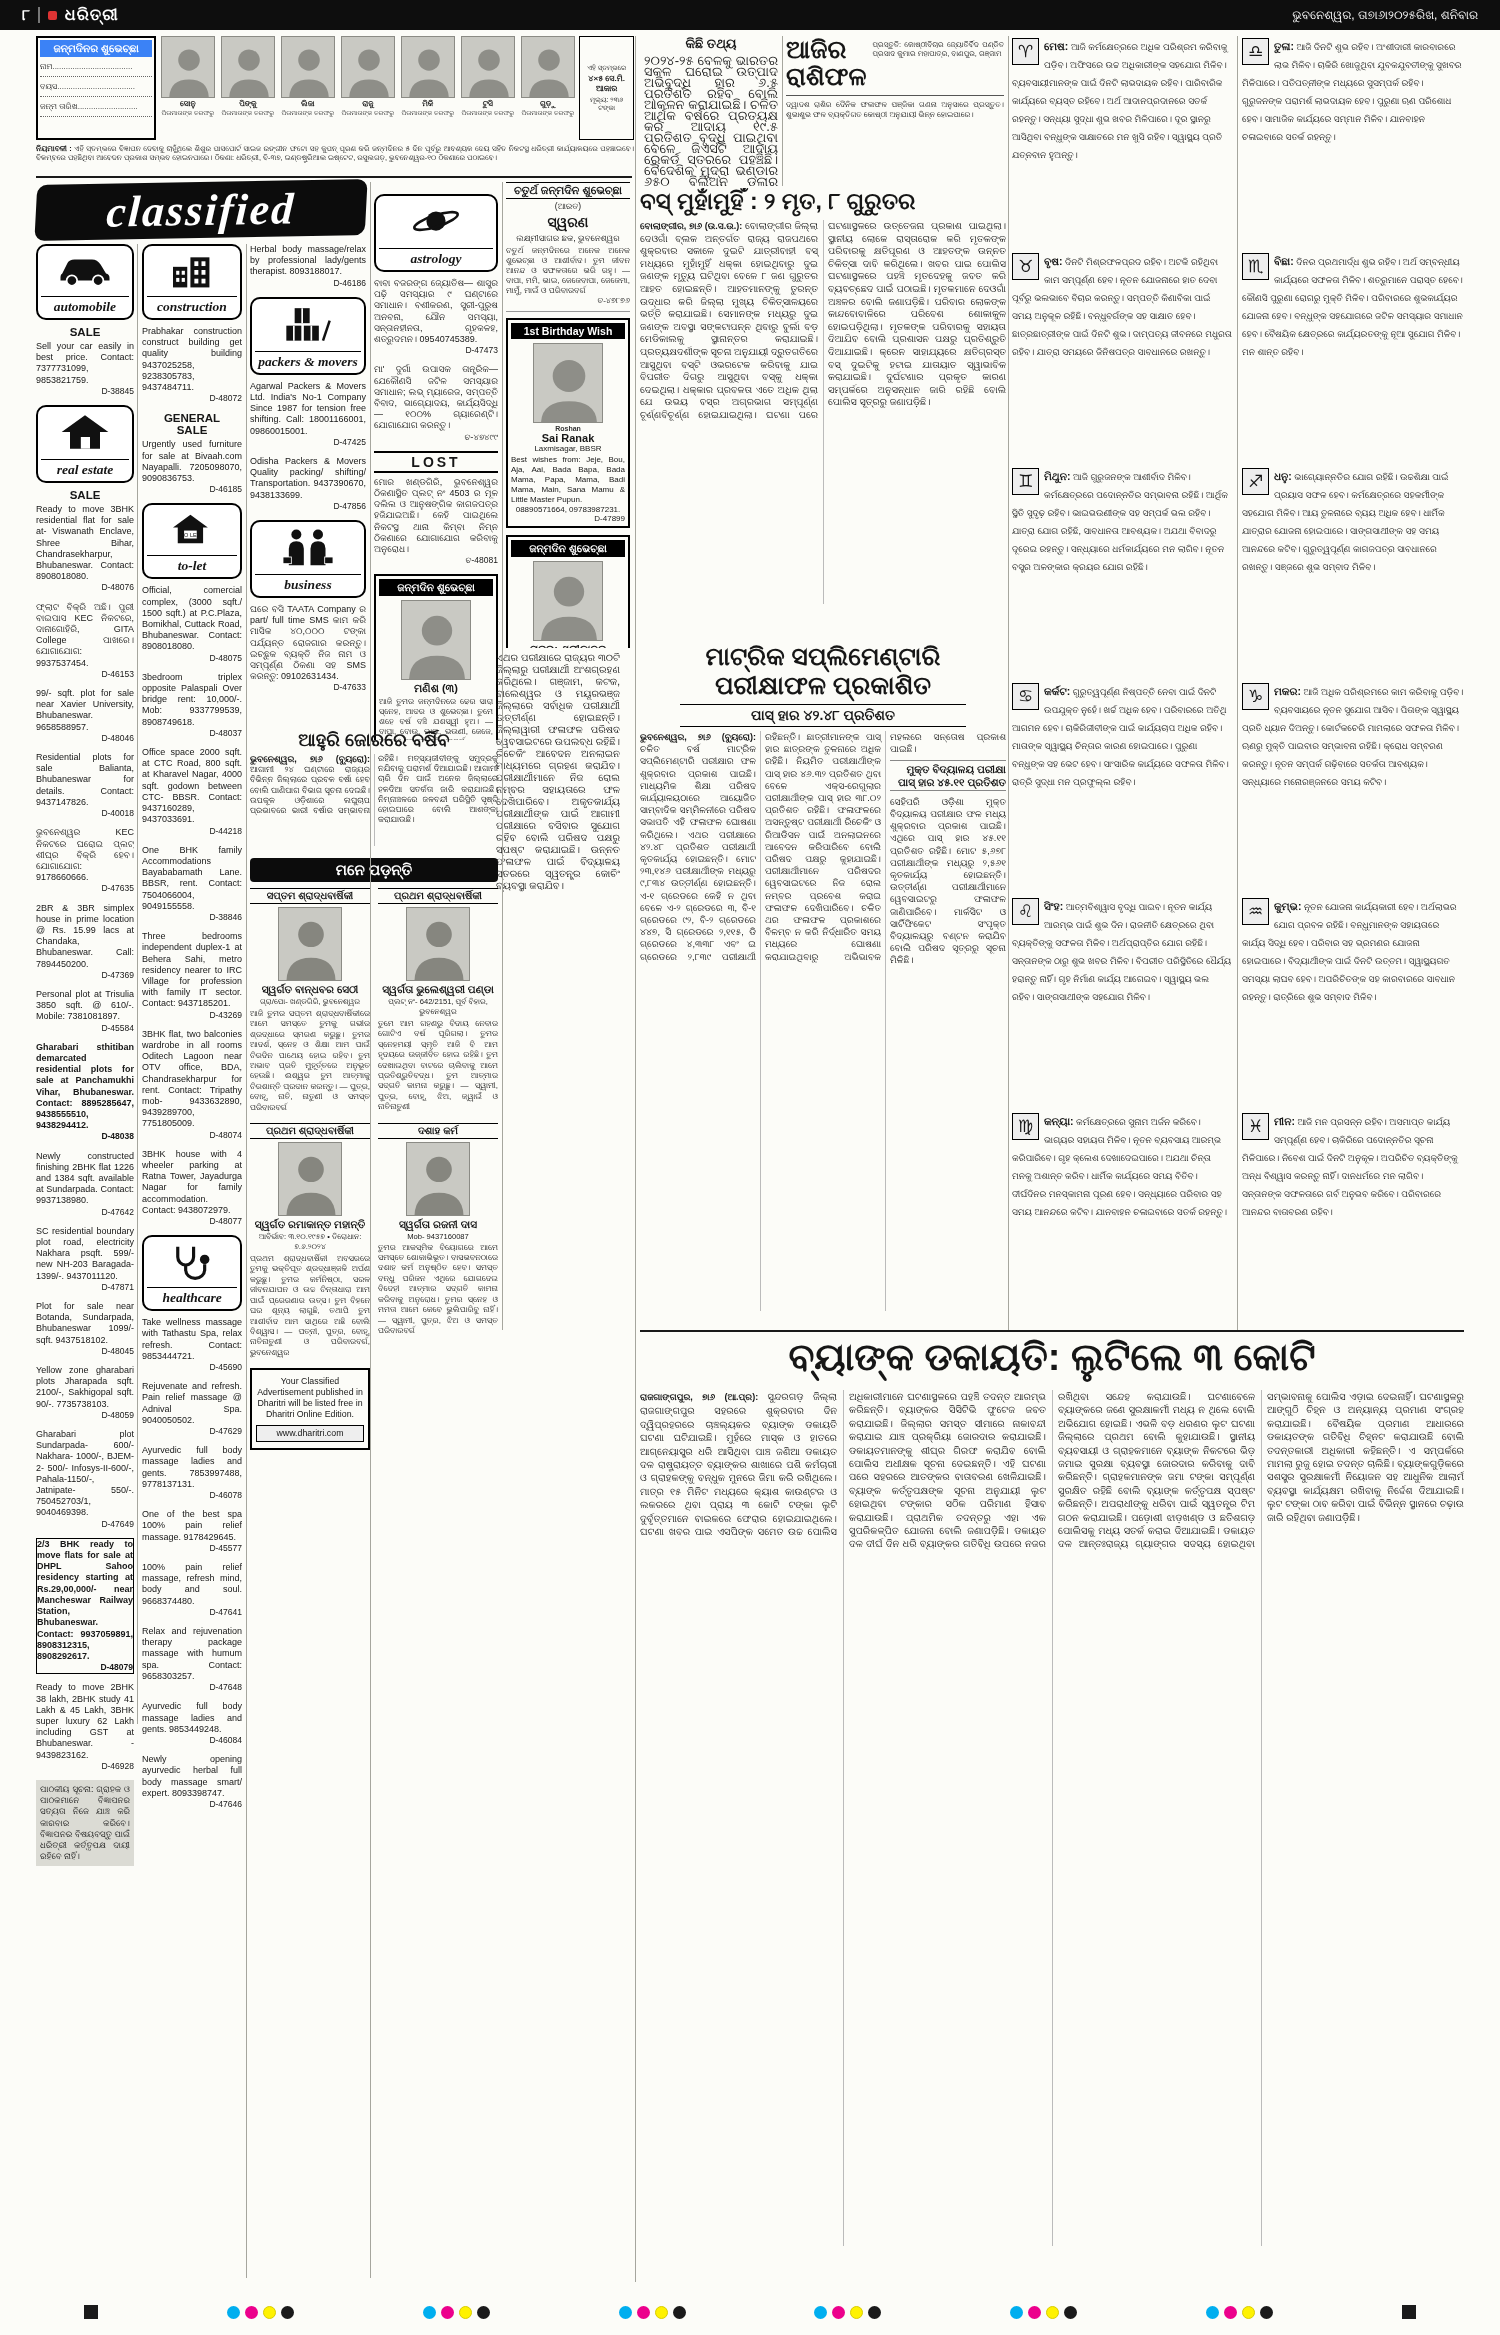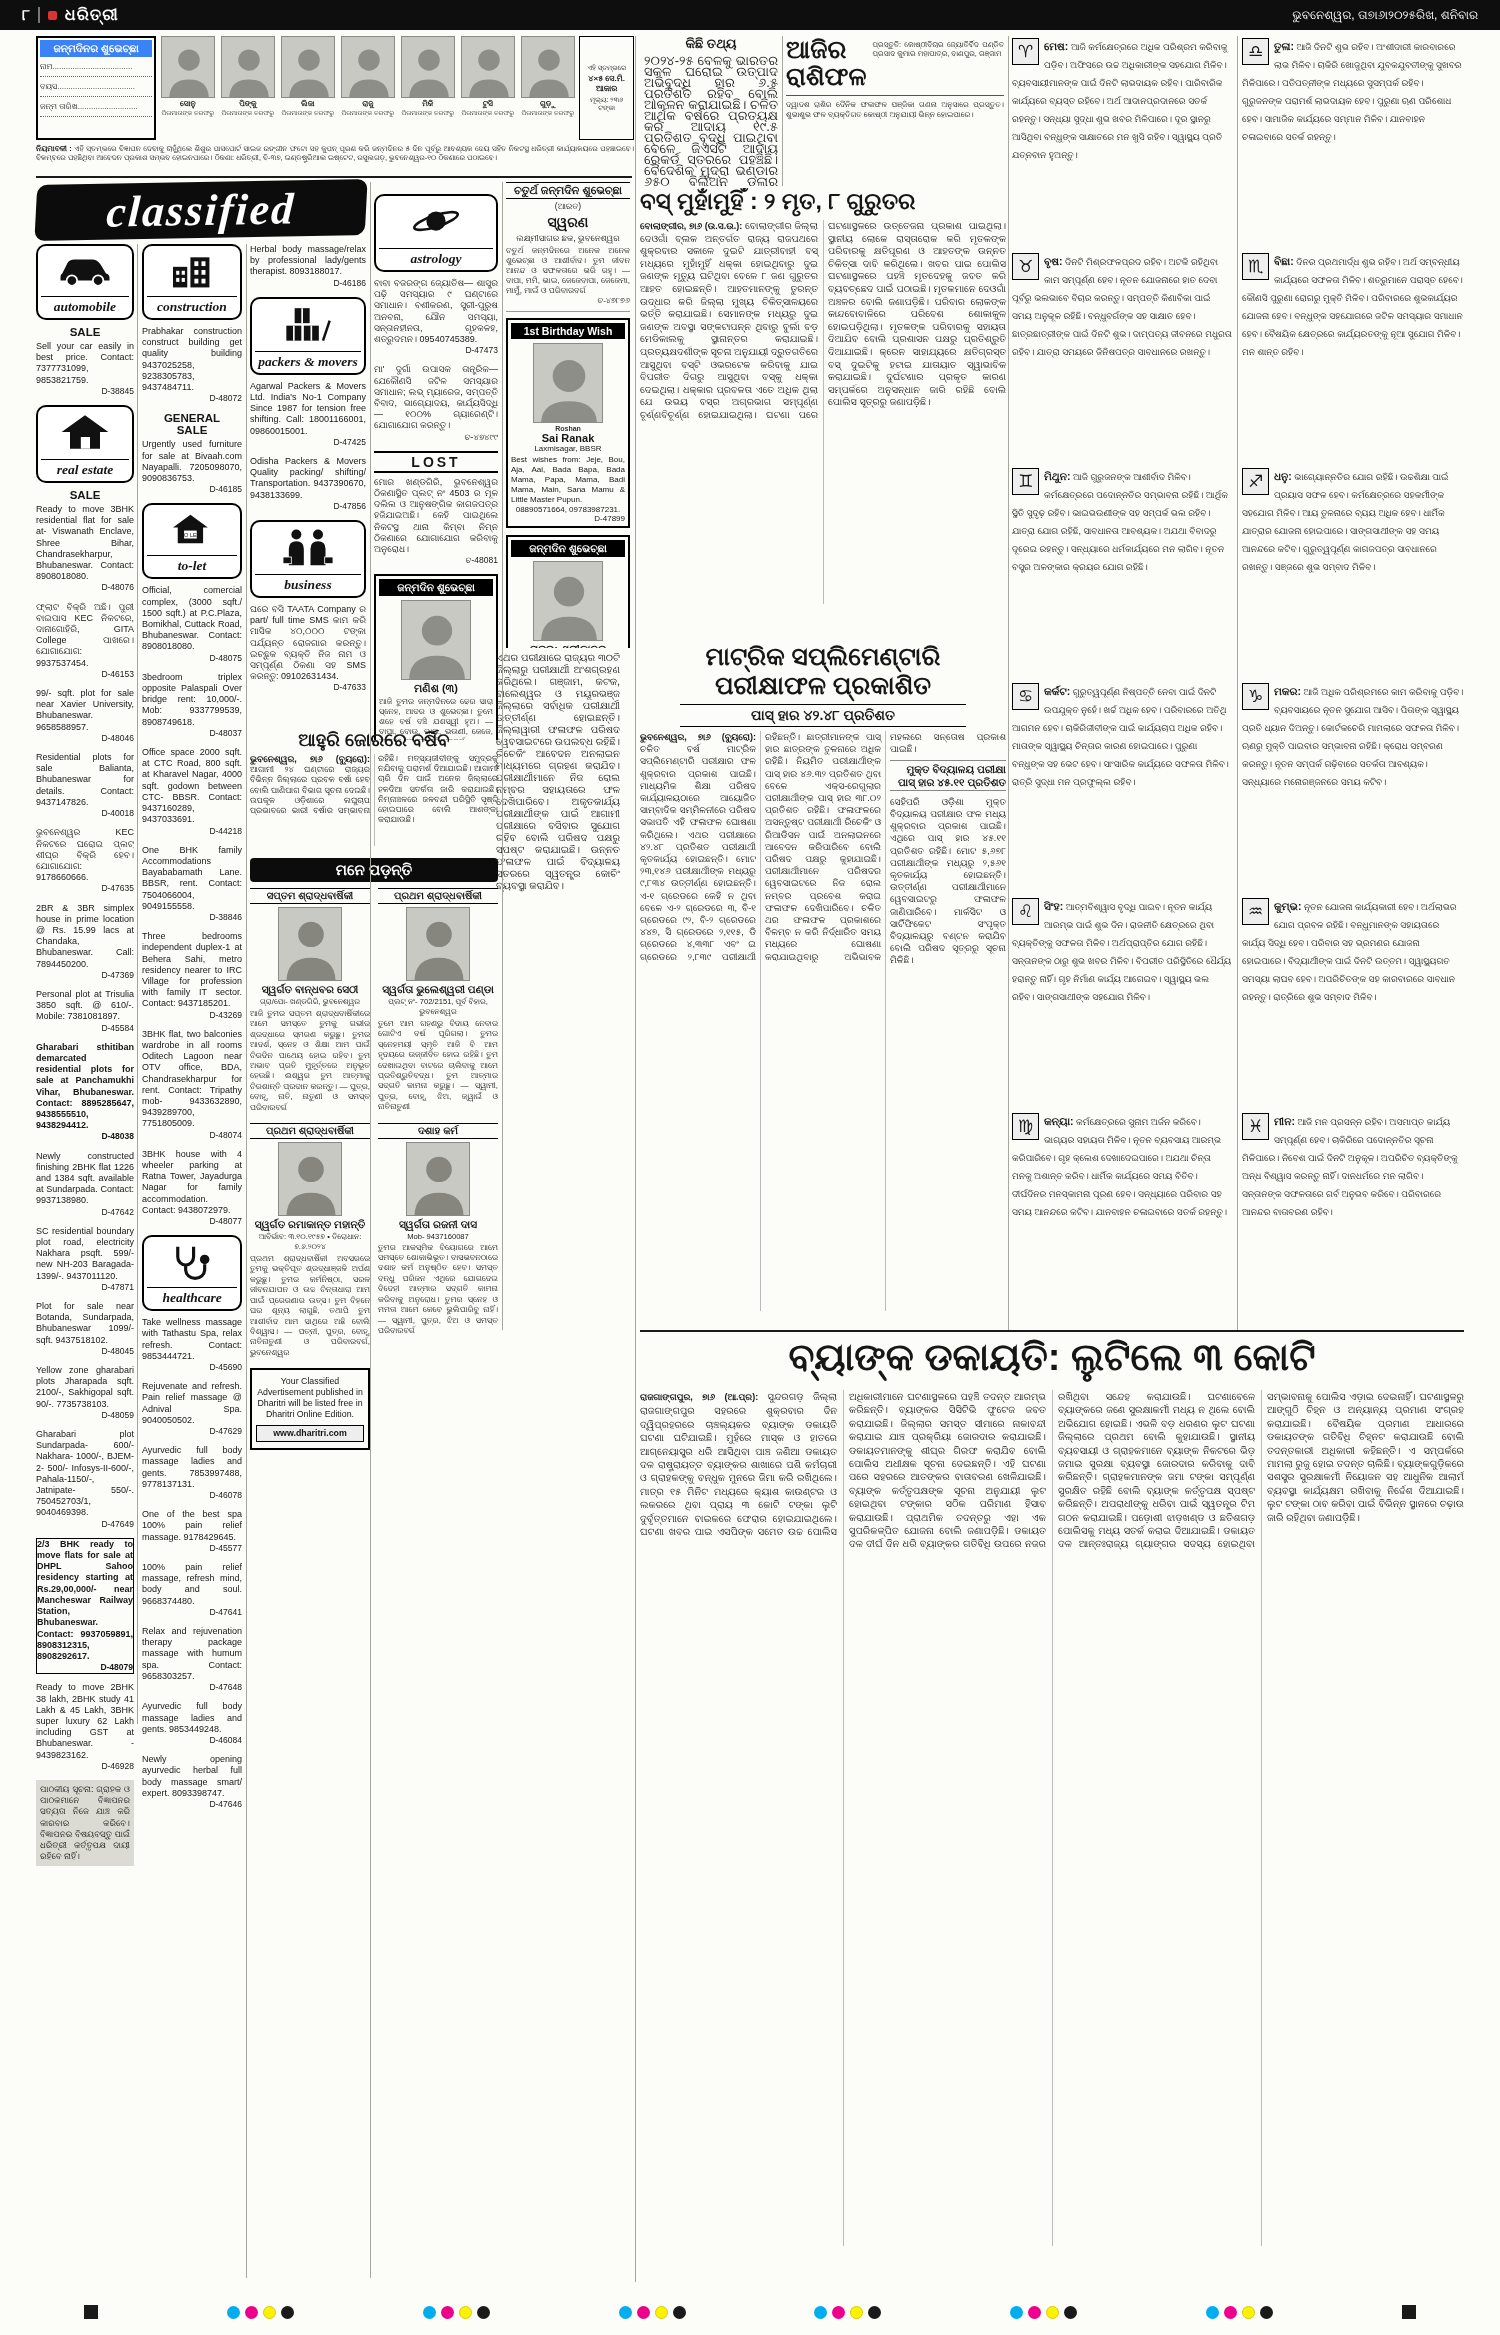--- a/index.html
+++ b/index.html
@@ -91,21 +91,21 @@
   .mane-banner{background:#0c0c0c;color:#fff;text-align:center;font-weight:bold;font-size:15px;padding:3px 0;border-radius:4px;margin-bottom:6px}
   .mane-cols{display:flex;gap:8px}
   .mane-sub{width:120px}
   .obit{text-align:center;margin-bottom:10px}
   .obit-head{font-weight:bold;font-size:10px;border-top:1.5px solid #000;border-bottom:1.5px solid #000;padding:1px 0;margin-bottom:3px}
   .ph-obit{width:64px;height:74px;margin:0 auto 2px}
   .obit-name{font-weight:bold;font-size:10.5px}
   .obit-meta{font-size:7.6px;margin:1px 0 2px}
   .obit-text{font-size:8px;line-height:10.4px;text-align:justify}
   .online-box{border:2px solid #000;text-align:center;font-size:8.8px;line-height:11px;padding:6px 4px;margin-top:4px}
-  .online-box .url{display:block;font-weight:bold;border:1px solid #000;margin-top:5px;padding:2px;background:#eee}
+  .online-box .url{display:block;font-weight:normal;border:1px solid #000;margin-top:5px;padding:2px;background:#eee}
   
   .bus{position:absolute;left:640px;top:188px;width:366px;height:450px;overflow:hidden}
   .bus-hl{font-size:23px;line-height:27px;font-weight:bold;margin-bottom:5px}
   .byline{font-weight:bold;font-size:9px}
   .nbody{font-size:9.6px;line-height:12.6px;text-align:justify}
   .bus .nbody{column-count:2;column-gap:10px;column-rule:1px solid #bbb;height:384px}
   .matric{position:absolute;left:640px;top:642px;width:366px;height:690px;overflow:hidden}
   .matric-hl{font-size:25px;line-height:29px;font-weight:bold;text-align:center}
   .matric-sub{font-weight:bold;font-size:14px;text-align:center;border-top:1.5px solid #000;border-bottom:1.5px solid #000;margin:4px 40px;padding:2px 0}
   .matric-body{column-count:3;column-gap:9px;column-rule:1px solid #bbb;height:580px;font-size:9.2px;line-height:12.2px;text-align:justify}
@@ -634,21 +634,21 @@
         <div class="obit">
           <div class="obit-head">ପ୍ରଥମ ଶ୍ରାଦ୍ଧବାର୍ଷିକୀ</div>
           <div class="photo ph-obit">
             <svg viewBox="0 0 60 70" width="64" height="74" preserveAspectRatio="none">
                 <rect width="60" height="70" fill="#c9c9c3"></rect>
                 <circle cx="30" cy="25" r="12" fill="#86867f"></circle>
                 <path d="M7 70 Q7 47 30 47 Q53 47 53 70 Z" fill="#86867f"></path>
               </svg>
           </div>
           <div class="obit-name">ସ୍ୱର୍ଗତା ଭୁଲେଶ୍ୱରୀ ପଣ୍ଡା</div>
-          <div class="obit-meta">ପ୍ଲଟ୍ ନଂ- 702/2151, ପୂର୍ବ ବିହାର, ଭୁବନେଶ୍ୱର</div>
+          <div class="obit-meta">ପ୍ଲଟ୍ ନଂ- 642/2151, ପୂର୍ବ ବିହାର, ଭୁବନେଶ୍ୱର</div>
           <div class="obit-text">ତୁମେ ଆମ ଗହଣରୁ ବିଦାୟ ନେବାର ଗୋଟିଏ ବର୍ଷ ପୂରିଗଲା। ତୁମର ସ୍ନେହମୟୀ ସ୍ମୃତି ଆଜି ବି ଆମ ହୃଦୟରେ ଉଜ୍ଜୀବିତ ହୋଇ ରହିଛି। ତୁମ ଦେଖାଇଥିବା ବାଟରେ ଚାଲିବାକୁ ଆମେ ପ୍ରତିଶ୍ରୁତିବଦ୍ଧ। ତୁମ ଆତ୍ମାର ସଦ୍‌ଗତି କାମନା କରୁଛୁ। — ସ୍ୱାମୀ, ପୁତ୍ର, ବୋହୂ, ଝିଅ, ଜ୍ୱାଇଁ ଓ ନାତିନାତୁଣୀ</div>
         </div>
         <div class="obit">
           <div class="obit-head">ଦଶାହ କର୍ମ</div>
           <div class="photo ph-obit">
             <svg viewBox="0 0 60 70" width="64" height="74" preserveAspectRatio="none">
                 <rect width="60" height="70" fill="#c9c9c3"></rect>
                 <circle cx="30" cy="25" r="12" fill="#86867f"></circle>
                 <path d="M7 70 Q7 47 30 47 Q53 47 53 70 Z" fill="#86867f"></path>
               </svg>

